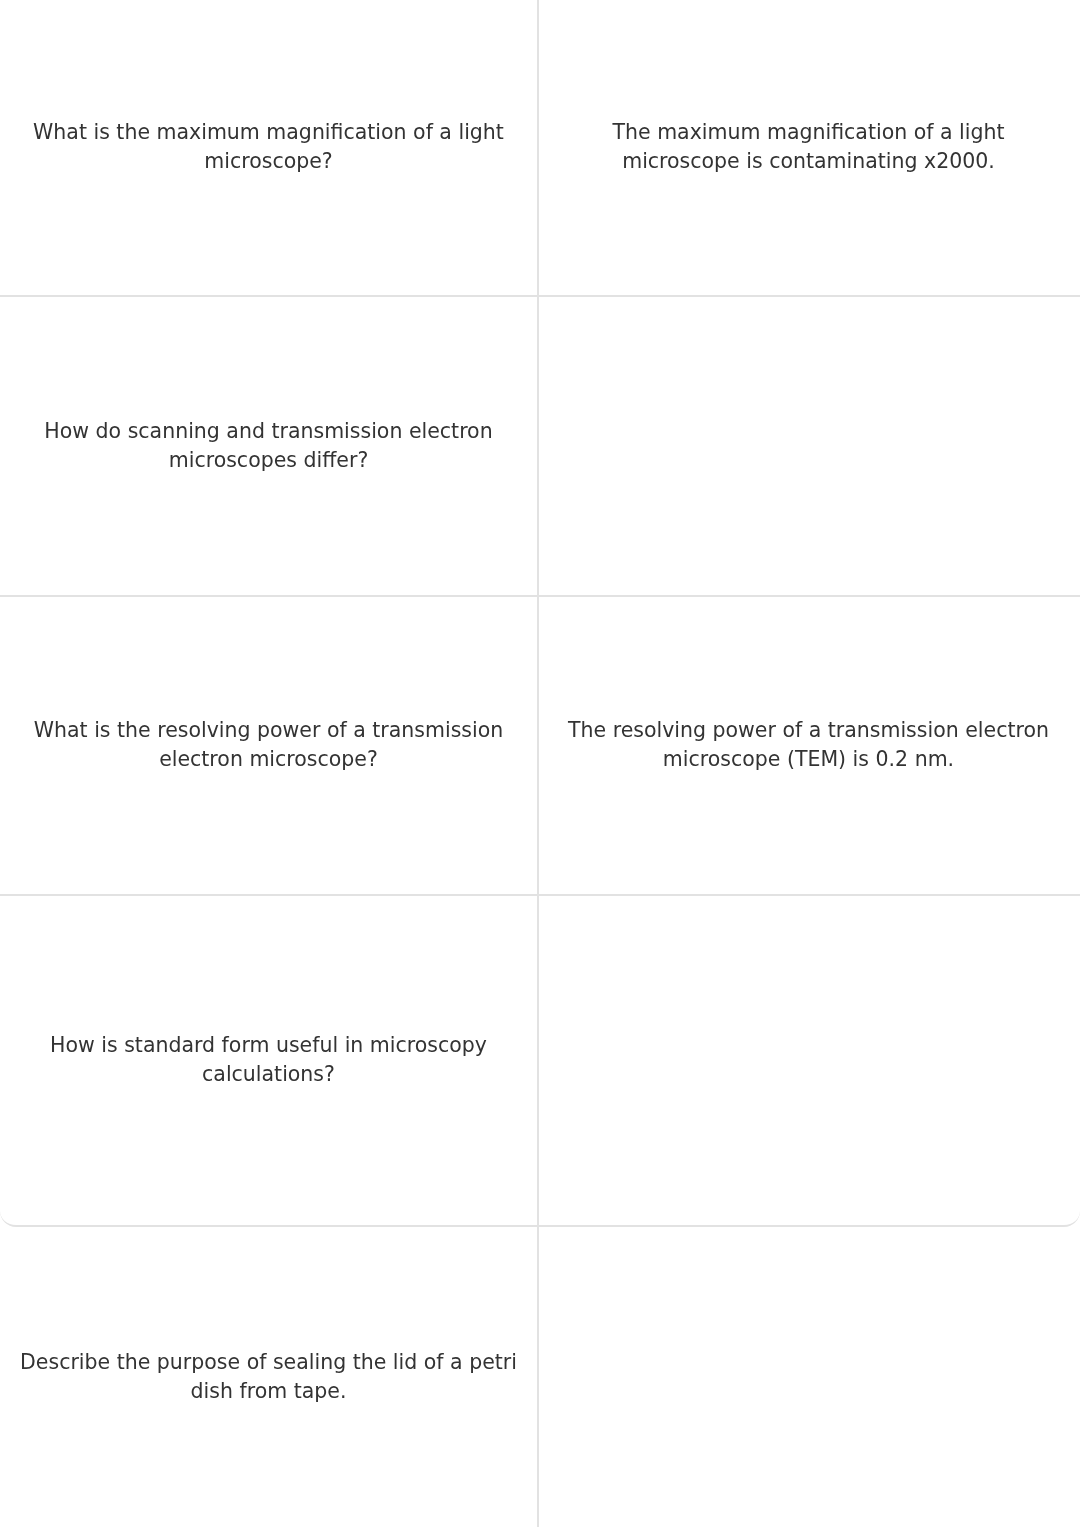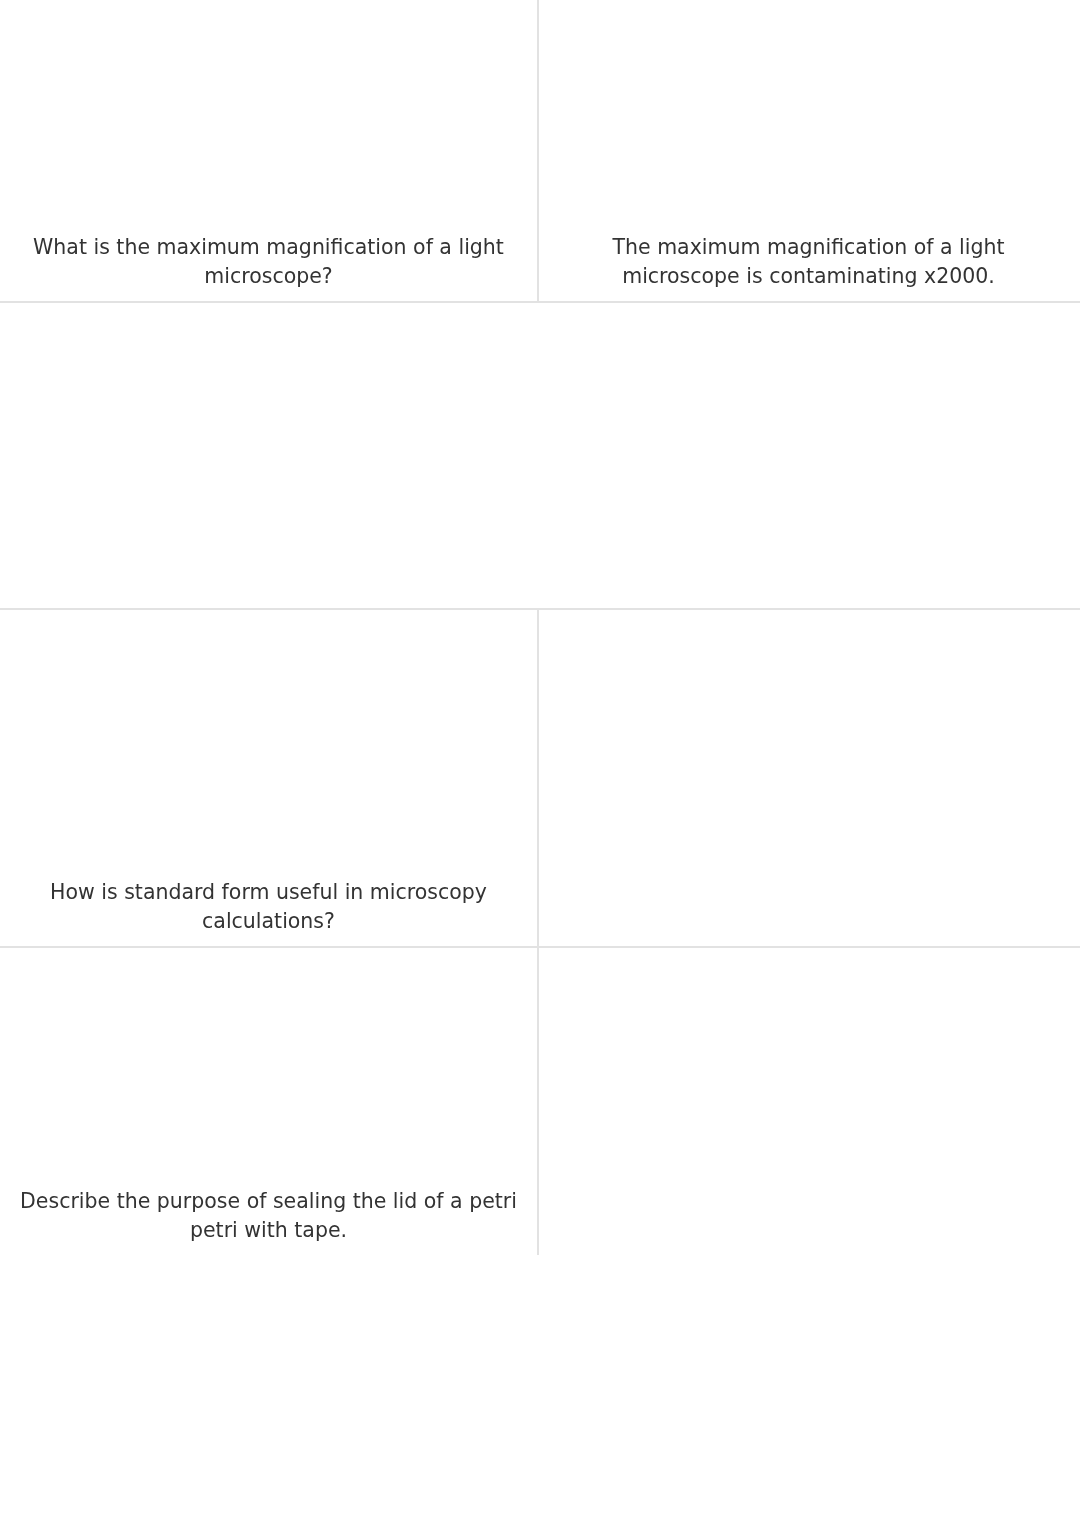--- a/index.html
+++ b/index.html
@@ -34,26 +34,26 @@
   }
 
   .card-row.row-last {
     border-bottom: none;
   }
 
   
   .row-h-303 { height: 303px; }
   .row-h-307 { height: 307px; }
   .row-h-305 { height: 305px; }
-  .row-h-305b { height: 338px; }
+  .row-h-305b { height: 338px; border-radius: 16px; }
   .row-h-307b { height: 307px; }
 
   .card-cell {
     display: flex;
-    align-items: flex-end;
+    align-items: center;
     justify-content: center;
     box-sizing: border-box;
     padding: 10px 14px;
     overflow: hidden;
   }
 
   .cell-question {
     width: 539px;
     flex: 0 0 539px;
     border-right: 2px solid #e2e2e2;
@@ -85,28 +85,39 @@
   <div class="card-row row-h-303">
     <div class="card-cell cell-question">
       <span class="card-text">What is the maximum magnification of a light microscope?</span>
     </div>
     <div class="card-cell cell-answer">
       <span class="card-text">The maximum magnification of a light microscope is contaminating x2000.</span>
     </div>
   </div>
 
   <div class="card-row row-h-307">
+    <div class="card-cell cell-question">
+      <span class="card-text">How do scanning and transmission electron microscopes differ?</span>
+    </div>
   </div>
 
+  <div class="card-row row-h-305">
+    <div class="card-cell cell-question">
+      <span class="card-text">What is the resolving power of a transmission electron microscope?</span>
+    </div>
+    <div class="card-cell cell-answer">
+      <span class="card-text">The resolving power of a transmission electron microscope (TEM) is 0.2 nm.</span>
+    </div>
+  </div>
 
   <div class="card-row row-h-305b">
     <div class="card-cell cell-question">
       <span class="card-text">How is standard form useful in microscopy calculations?</span>
     </div>
   </div>
 
   <div class="card-row row-h-307b row-last">
     <div class="card-cell cell-question">
-      <span class="card-text">Describe the purpose of sealing the lid of a petri petri with tape.</span>
+      <span class="card-text">Describe the purpose of sealing the lid of a petri dish from tape.</span>
     </div>
   </div>
 
 </div>
 
 </body></html>

